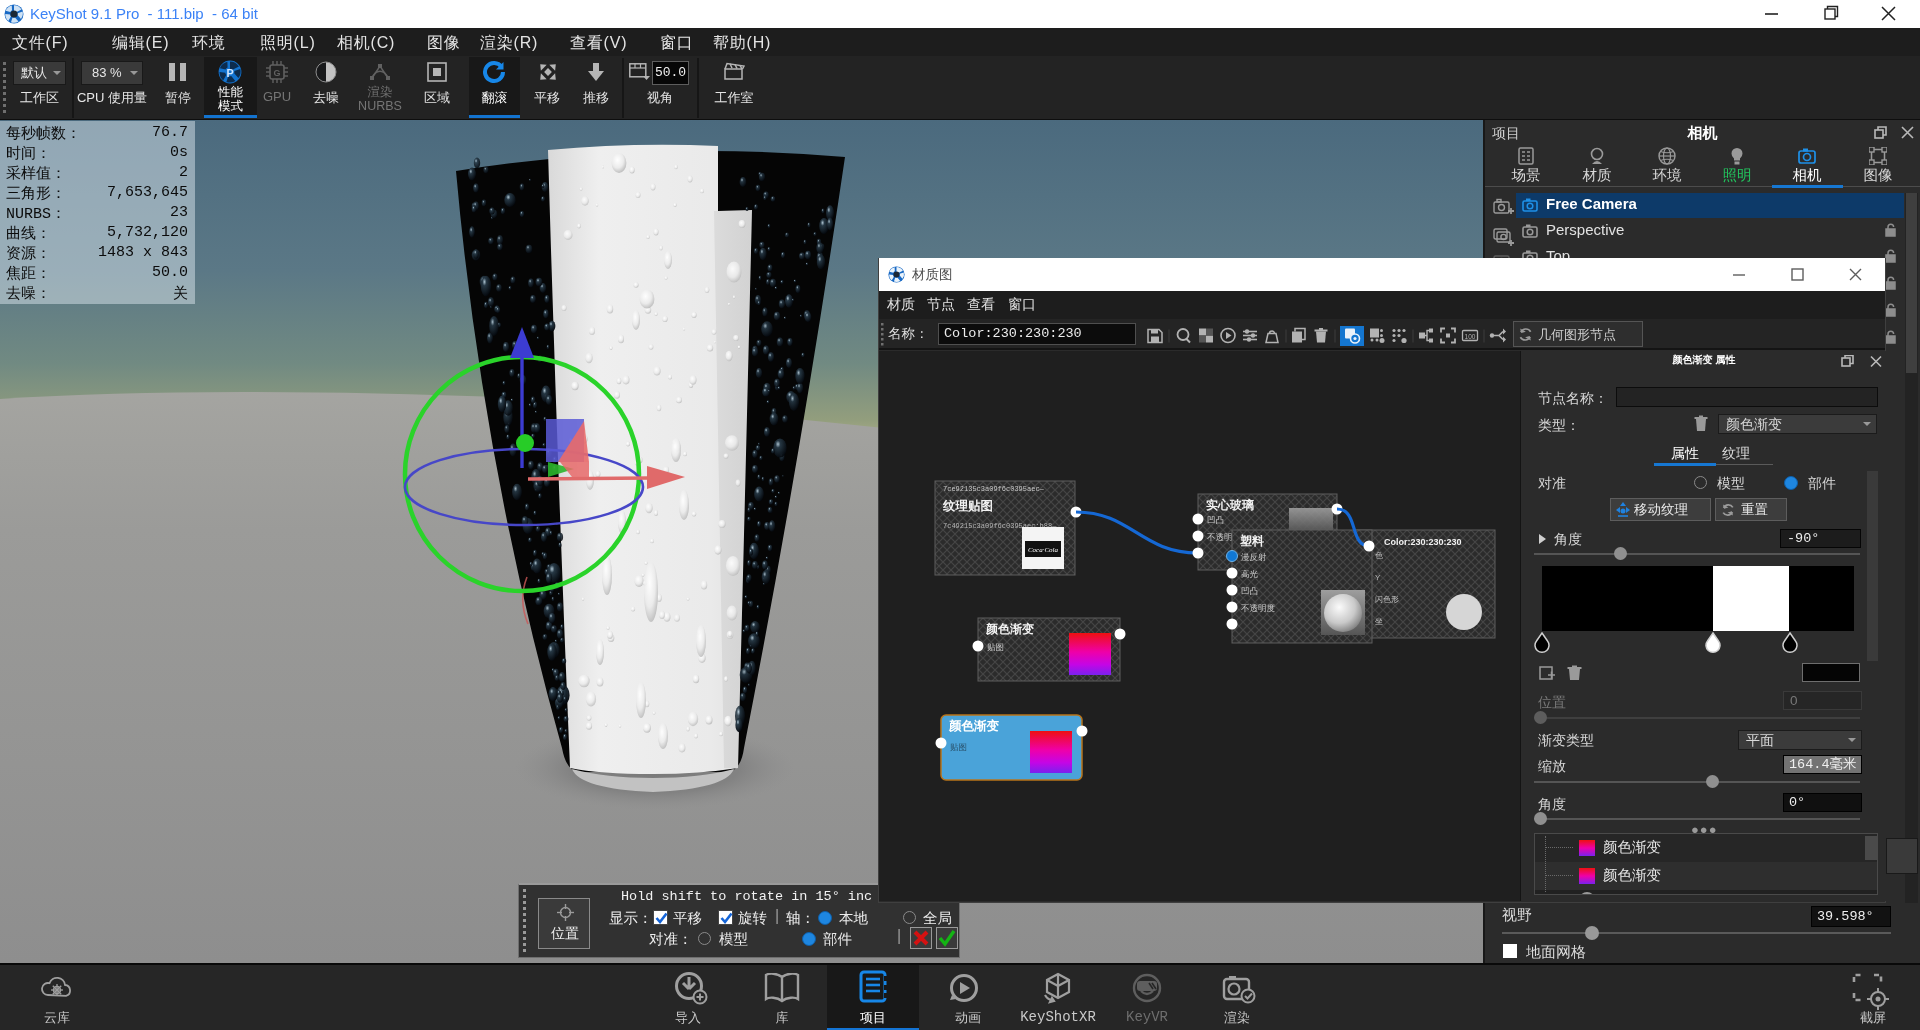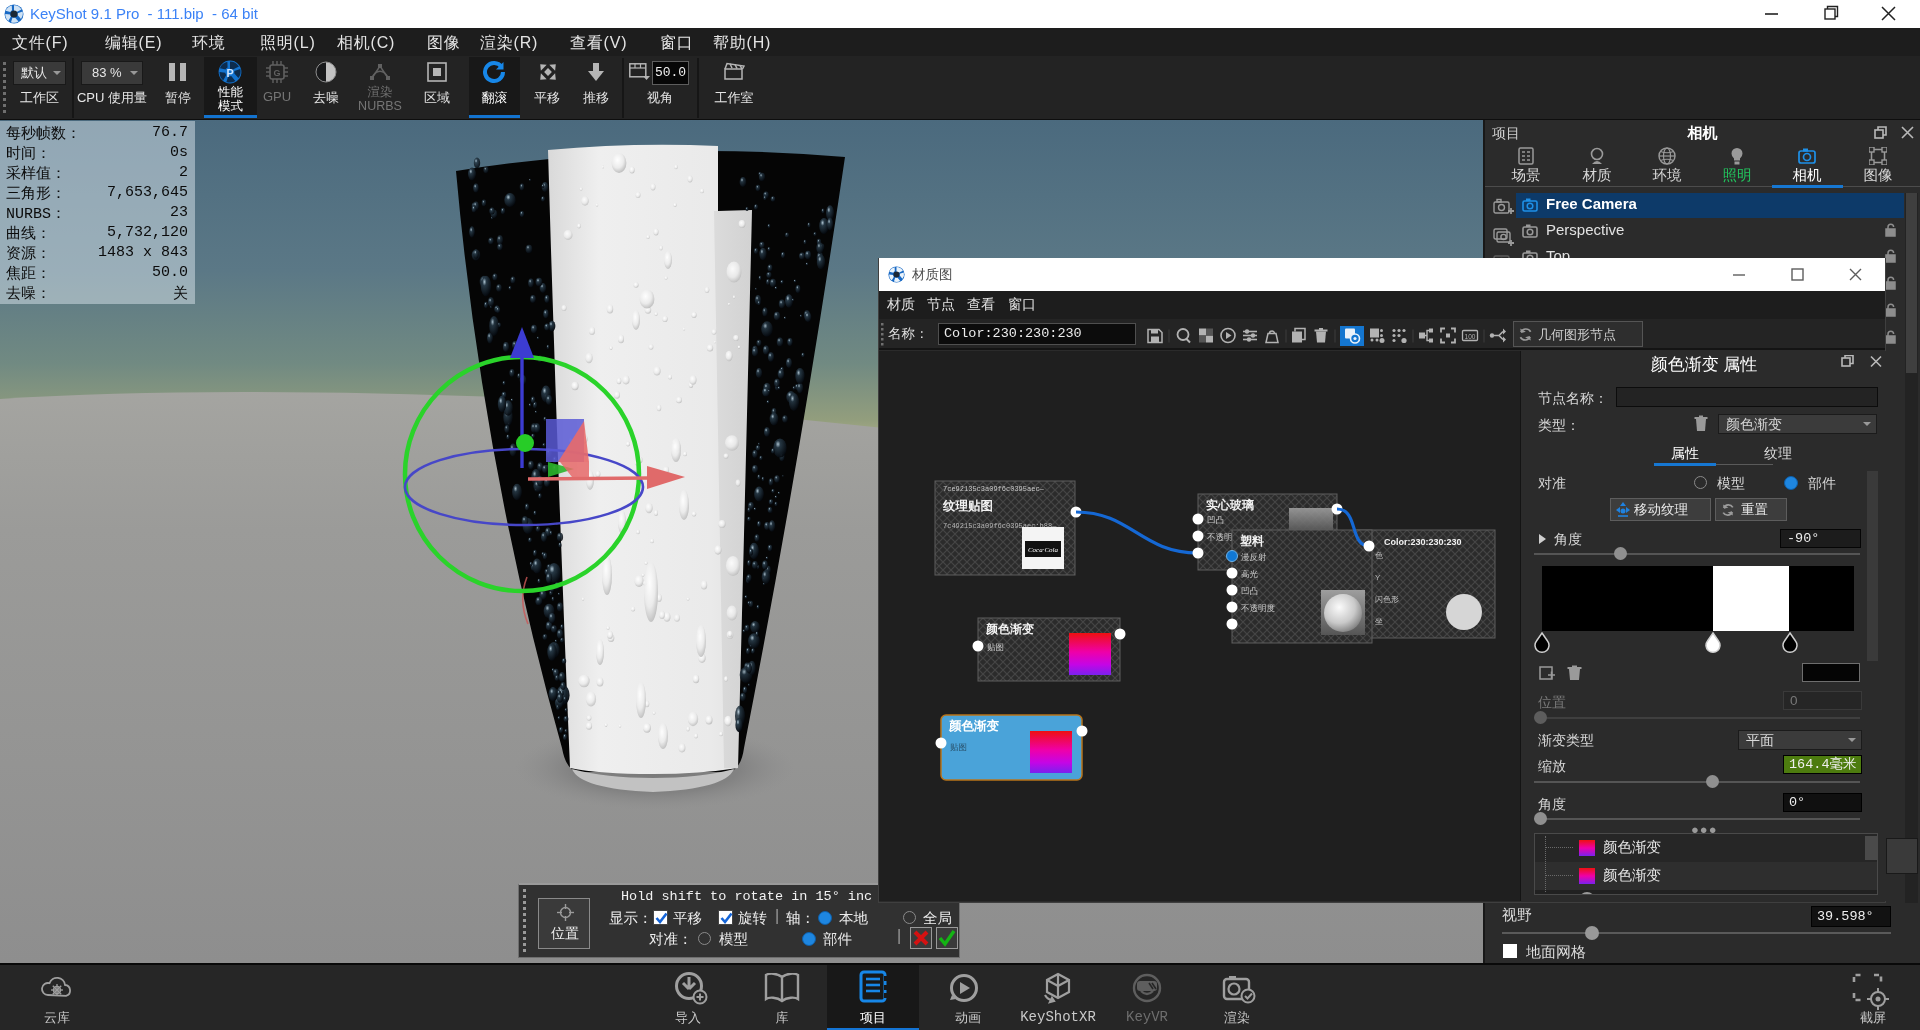--- a/index.html
+++ b/index.html
@@ -47,21 +47,21 @@
  <svg class="abs" style="left:1758px;top:0" width="162" height="28" viewBox="0 0 162 28">
   <line x1="7" y1="14" x2="20" y2="14" stroke="#222" stroke-width="1.6"></line>
   <rect x="67" y="9" width="10" height="10" fill="none" stroke="#222" stroke-width="1.4"></rect>
   <path d="M69.5 9 v-2.5 h10 v10 h-2.5" fill="none" stroke="#222" stroke-width="1.4"></path>
   <path d="M124 7 l13 13 M137 7 l-13 13" stroke="#222" stroke-width="1.5"></path>
  </svg>
 </div>
 
 <div id="menubar">
  <span style="left:12px">文件(F)</span>
-    <span style="left:105px">编辑(E)</span>
+    <span style="left:112px">编辑(E)</span>
     <span style="left:192px">环境</span>
     <span style="left:260px">照明(L)</span>
     <span style="left:337px">相机(C)</span>
     <span style="left:427px">图像</span>
     <span style="left:480px">渲染(R)</span>
     <span style="left:570px">查看(V)</span>
     <span style="left:660px">窗口</span>
     <span style="left:713px">帮助(H)</span>
 </div>
 
@@ -1127,39 +1127,39 @@
       <circle cx="99" cy="388" r="5.5" fill="#fff"></circle>
       <circle cx="241" cy="376" r="5.5" fill="#fff"></circle>
       <rect x="62" y="457" width="141" height="65" rx="5" fill="#4aa3d9" stroke="#b8741a" stroke-width="1.5"></rect>
       <text x="70" y="472" font-size="12.5" font-weight="bold" fill="#fff" font-family="Liberation Sans">颜色渐变</text>
       <text x="71" y="492" font-size="8.5" fill="#29516b" font-family="Liberation Sans">贴图</text>
       <rect x="151" y="473" width="42" height="42" fill="url(#gradRM)"></rect>
       <circle cx="62" cy="485" r="5.5" fill="#fff"></circle>
       <circle cx="203" cy="473" r="5.5" fill="#fff"></circle>
     </svg>
 <div class="abs" style="left:641px;top:93px;width:366px;height:550px;background:#2b2b2b;border-left:1px solid #141414;color:#d8d8d8;font-size:14px">
-<div class="abs" style="left:0;top:2px;width:366px;text-align:center;font-size:17px;font-weight:normal;color:#fff">颜色渐变  属性</div>
+<div class="abs" style="left:0;top:2px;width:366px;text-align:center;font-size:10px;font-weight:bold;color:#fff">颜色渐变  属性</div>
 <svg class="abs" style="left:320px;top:4px" width="42" height="14" viewBox="0 0 42 14">
         <g stroke="#b9b9b9" stroke-width="1.6" fill="none">
           <rect x="1" y="3" width="8" height="8"></rect>
           <path d="M4 3 v-2.5 h8 v8 h-3"></path>
           <path d="M30 1.5 l10 10 M40 1.5 l-10 10"></path>
         </g>
       </svg>
 <div class="abs" style="left:17px;top:39px">节点名称：</div>
 <div class="abs" style="left:95px;top:36px;width:262px;height:20px;background:#232323;border:1px solid #0c0c0c"></div>
 <div class="abs" style="left:17px;top:66px">类型：</div>
 <svg class="abs" style="left:172px;top:64px" width="16" height="17" viewBox="0 0 16 17">
         <path d="M3 4 h10 l-1 12 h-8 Z" fill="#9a9a9a"></path>
         <rect x="1.5" y="2" width="13" height="2" fill="#9a9a9a"></rect>
         <rect x="6" y="0.5" width="4" height="2" fill="#9a9a9a"></rect>
       </svg>
 <div class="abs" style="left:197px;top:63px;width:159px;height:20px;background:#3b3b3b;border:1px solid #1b1b1b;line-height:18px;padding-left:7px">颜色渐变<i style="position:absolute;right:5px;top:7px;width:0;height:0;border:4px solid transparent;border-top-color:#999"></i></div>
 <div class="abs" style="left:133px;top:94px;width:62px;text-align:center;color:#fff">属性</div>
-<div class="abs" style="left:215px;top:94px;width:56px;text-align:right">纹理</div>
+<div class="abs" style="left:201px;top:94px;width:56px;text-align:left">纹理</div>
 <div class="abs" style="left:133px;top:113px;width:119px;height:1px;background:#5a5a5a"></div>
 <div class="abs" style="left:133px;top:112px;width:62px;height:3px;background:#1677d2"></div>
 <div class="abs" style="left:17px;top:124px">对准</div>
 <div class="rad" style="left:173px;top:125px"></div>
 <div class="abs" style="left:196px;top:124px">模型</div>
 <div class="radon" style="left:263px;top:125px"></div>
 <div class="abs" style="left:287px;top:124px">部件</div>
 <div class="abs" style="left:89px;top:147px;width:101px;height:23px;background:#3d3d3d;border:1px solid #5d5d5d">
 <svg class="abs" style="left:4px;top:3px" width="16" height="16" viewBox="0 0 16 16">
           <g fill="#1f82e0">
@@ -1211,21 +1211,21 @@
         </g>
       </svg>
 <div class="abs" style="left:281px;top:312px;width:58px;height:19px;background:#050505;border:1px solid #6e6e6e"></div>
 <div class="abs" style="left:17px;top:343px;color:#787878">位置</div>
 <div class="abs" style="left:262px;top:340px;width:79px;height:19px;background:#262626;border:1px solid #3a3a3a;color:#787878;font-size:13.5px;line-height:18px;padding-left:6px">0</div>
 <div class="abs" style="left:13px;top:366px;width:326px;height:2px;background:#3f3f3f"></div>
 <div class="abs" style="left:13px;top:360px;width:13px;height:13px;border-radius:50%;background:#5d5d5d"></div>
 <div class="abs" style="left:17px;top:381px">渐变类型</div>
 <div class="abs" style="left:217px;top:379px;width:124px;height:20px;background:#3b3b3b;border:1px solid #1b1b1b;line-height:18px;padding-left:7px">平面<i style="position:absolute;right:5px;top:7px;width:0;height:0;border:4px solid transparent;border-top-color:#999"></i></div>
 <div class="abs" style="left:17px;top:407px">缩放</div>
-<div class="abs mono" style="left:262px;top:404px;width:79px;height:19px;background:#4d7c0f;border:1px solid #000;color:#efefef;font-size:13.5px;line-height:18px;padding-left:5px">164.4毫米</div>
+<div class="abs mono" style="left:262px;top:404px;width:79px;height:19px;background:#737373;border:1px solid #000;color:#efefef;font-size:13.5px;line-height:18px;padding-left:5px">164.4毫米</div>
 <div class="abs" style="left:13px;top:430px;width:326px;height:2px;background:#555"></div>
 <div class="abs" style="left:185px;top:424px;width:13px;height:13px;border-radius:50%;background:#8f8f8f"></div>
 <div class="abs" style="left:17px;top:445px">角度</div>
 <div class="abs mono" style="left:262px;top:442px;width:79px;height:19px;background:#101010;border:1px solid #000;color:#efefef;font-size:13.5px;line-height:18px;padding-left:5px">0°</div>
 <div class="abs" style="left:13px;top:467px;width:326px;height:2px;background:#555"></div>
 <div class="abs" style="left:13px;top:461px;width:13px;height:13px;border-radius:50%;background:#8f8f8f"></div>
 <div class="abs" style="left:170px;top:471px;color:#9a9a9a;font-size:13px;letter-spacing:1px">●●●</div>
 <div class="abs" style="left:13px;top:482px;width:344px;height:62px;background:#212121;border:1px solid #4a4a4a;overflow:hidden">
 <div class="abs" style="left:0;top:0;width:344px;height:28px;background:#262626"></div>
 <div class="abs" style="left:0;top:28px;width:344px;height:28px;background:#2e2e2e"></div>

